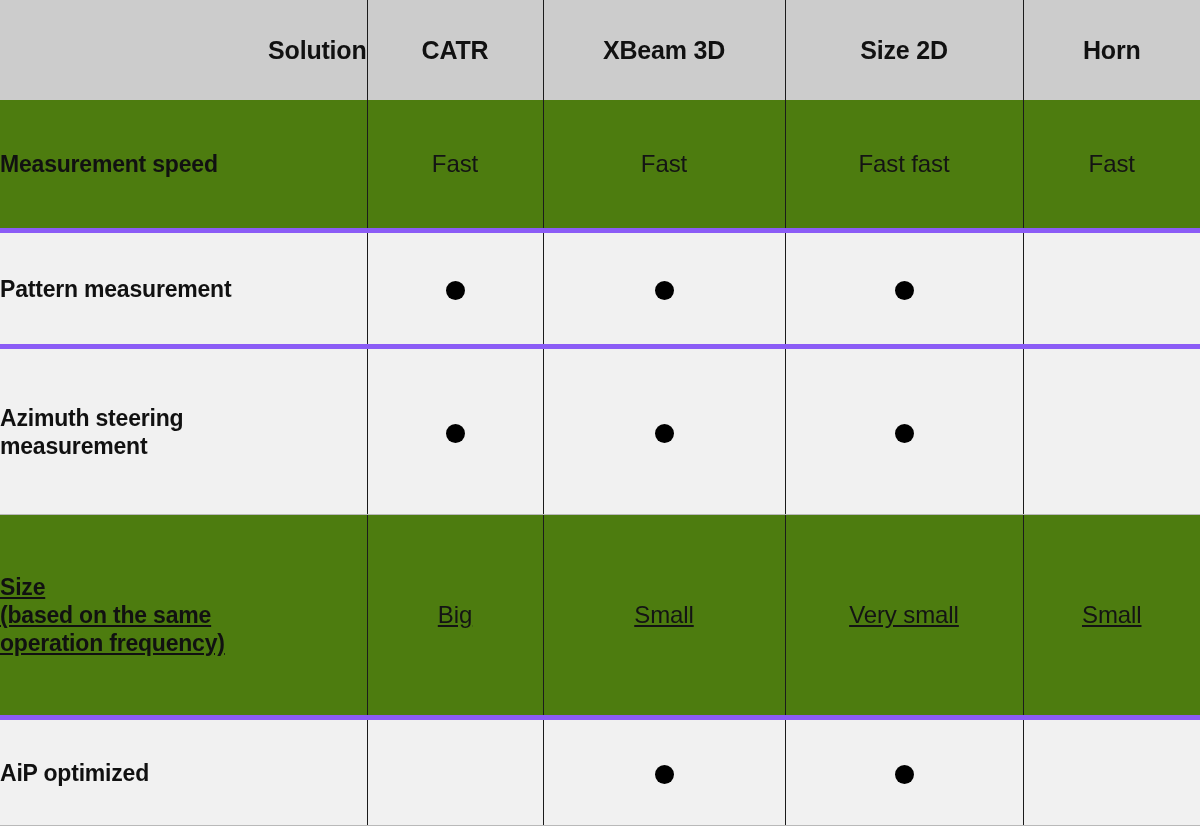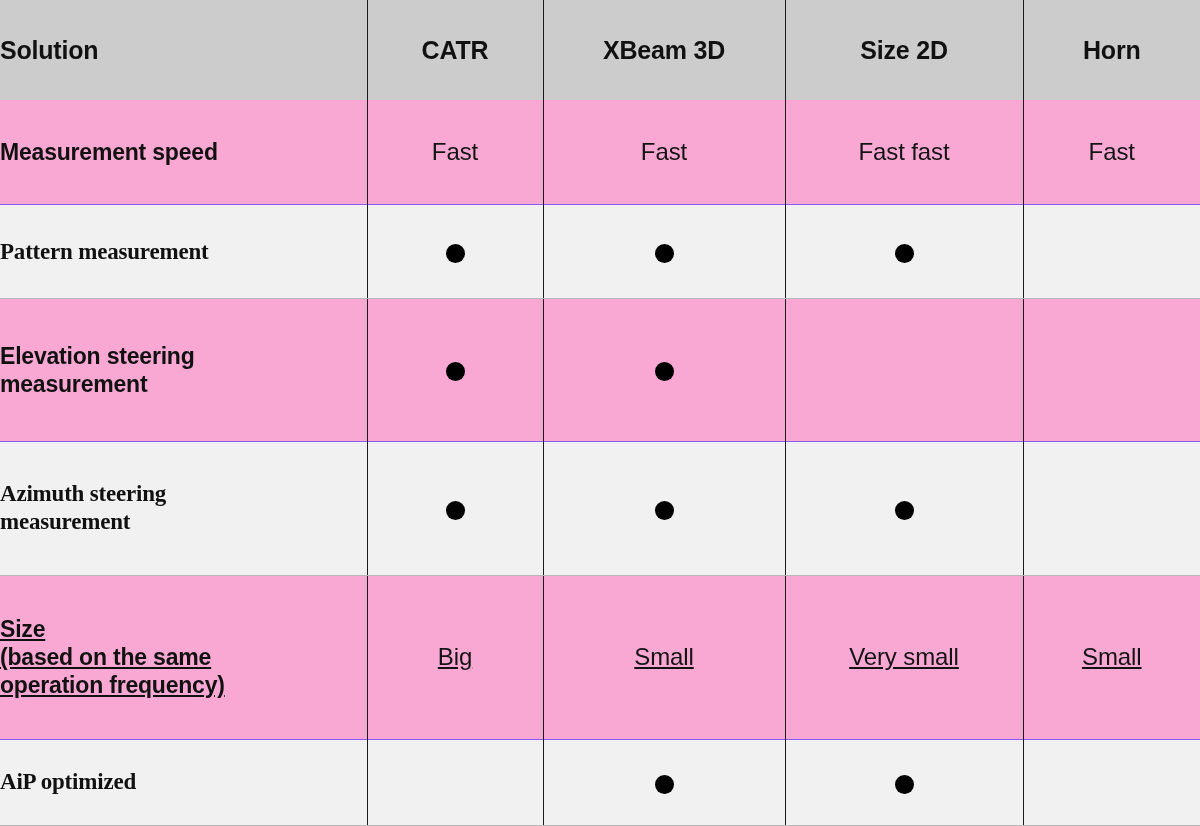--- a/index.html
+++ b/index.html
@@ -44,29 +44,29 @@
   
   .header-row > th {
     background: #cccccc;
     height: 100px;
     font-size: 25px;
     font-weight: bold;
     color: #111111;
     letter-spacing: -0.2px;
   }
   .header-row > th.label-cell {
-    text-align: left;
+    text-align: right;
     padding-left: 22px;
   }
   .header-row > th.value-cell {
     text-align: center;
   }
 
   
-  tr.row-green > td { background: #f9a8d4; }
+  tr.row-green > td { background: #4d7c0f; }
   tr.row-light > td { background: #f1f1f1; }
 
   td.label-cell {
     text-align: left;
     padding-left: 22px;
     font-size: 23px;
     font-weight: bold;
     color: #111111;
     line-height: 1.22;
     letter-spacing: -0.2px;
@@ -83,23 +83,22 @@
   
   tr.r-speed    > td { height: 102px; }
   tr.r-pattern  > td { height: 91px;  }
   tr.r-elev     > td { height: 139px; }
   tr.r-azim     > td { height: 131px; }
   tr.r-size     > td { height: 159px; text-decoration: underline; }
   tr.r-aip      > td { height: 84px; }
 
   
   tr.row-light > td {
-    border-top: 1px solid #8b5cf6;
+    border-top: 5px solid #8b5cf6;
     border-bottom: 1px solid #b9b9b9;
-    font-family: Liberation Serif, serif;
   }
 
   .dot {
     display: inline-block;
     width: 19px;
     height: 19px;
     border-radius: 50%;
     background: #000000;
     vertical-align: middle;
   }
@@ -143,30 +142,20 @@
     <tr class="row-light r-pattern">
       <td class="label-cell cell-sep">
         <span class="label-line">Pattern measurement</span>
       </td>
       <td class="value-cell cell-sep"><span class="dot"></span></td>
       <td class="value-cell cell-sep"><span class="dot"></span></td>
       <td class="value-cell cell-sep"><span class="dot"></span></td>
       <td class="value-cell"></td>
     </tr>
 
-    <tr class="row-green r-elev">
-      <td class="label-cell cell-sep">
-        <span class="label-line">Elevation steering</span>
-        <span class="label-line">measurement</span>
-      </td>
-      <td class="value-cell cell-sep"><span class="dot"></span></td>
-      <td class="value-cell cell-sep"><span class="dot"></span></td>
-      <td class="value-cell cell-sep"></td>
-      <td class="value-cell"></td>
-    </tr>
 
     <tr class="row-light r-azim">
       <td class="label-cell cell-sep">
         <span class="label-line">Azimuth steering</span>
         <span class="label-line">measurement</span>
       </td>
       <td class="value-cell cell-sep"><span class="dot"></span></td>
       <td class="value-cell cell-sep"><span class="dot"></span></td>
       <td class="value-cell cell-sep"><span class="dot"></span></td>
       <td class="value-cell"></td>

